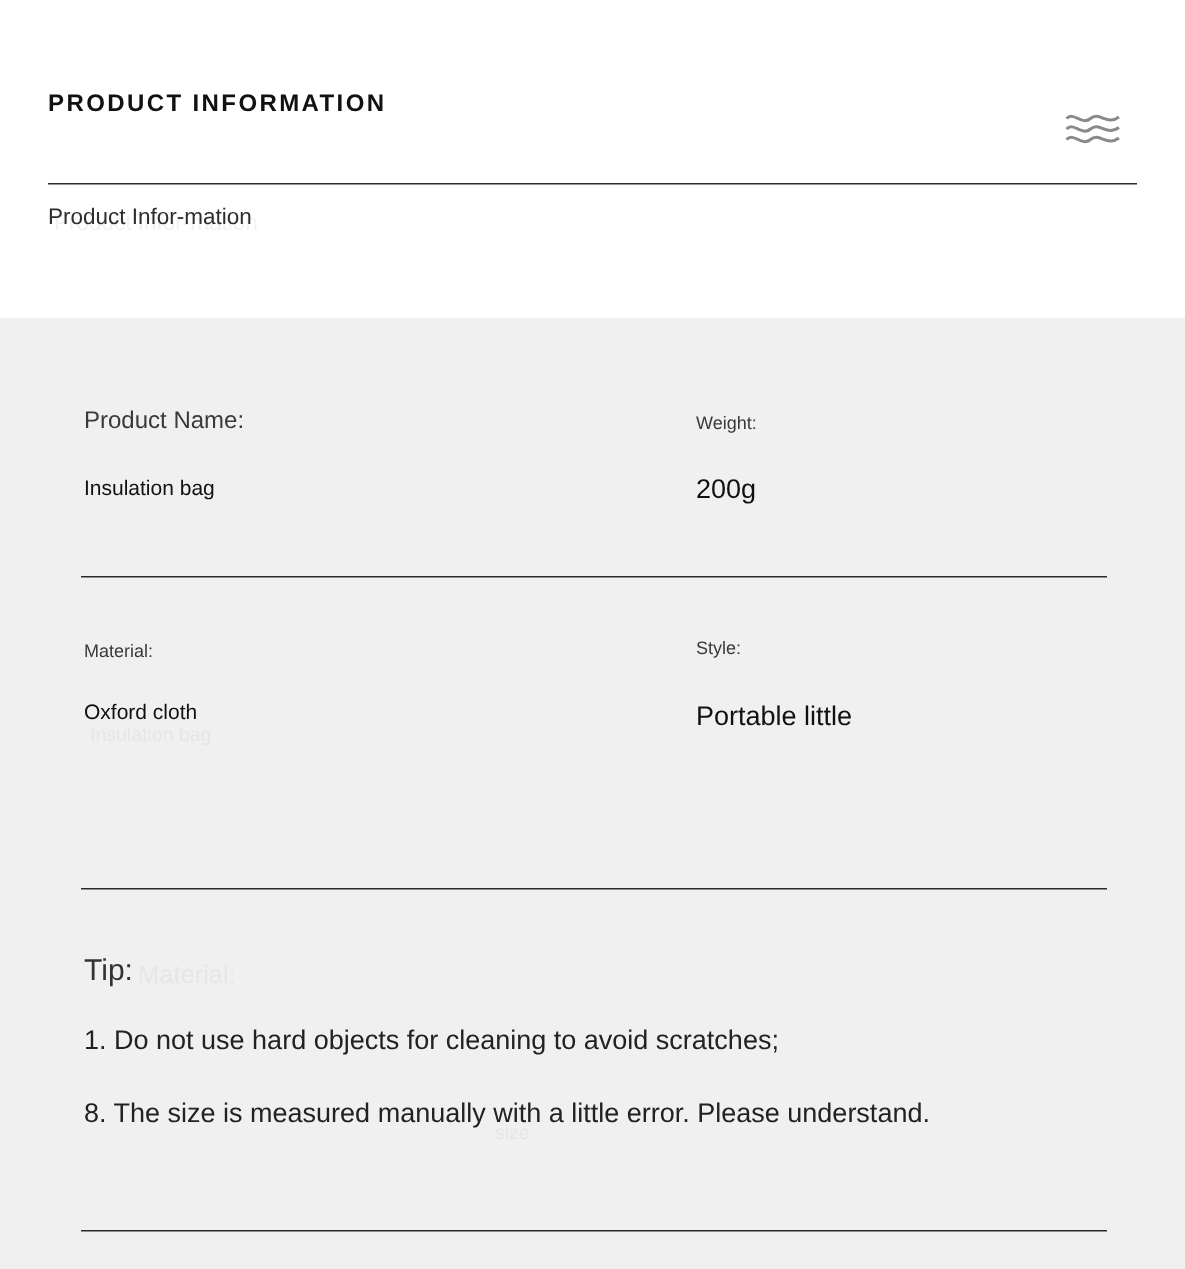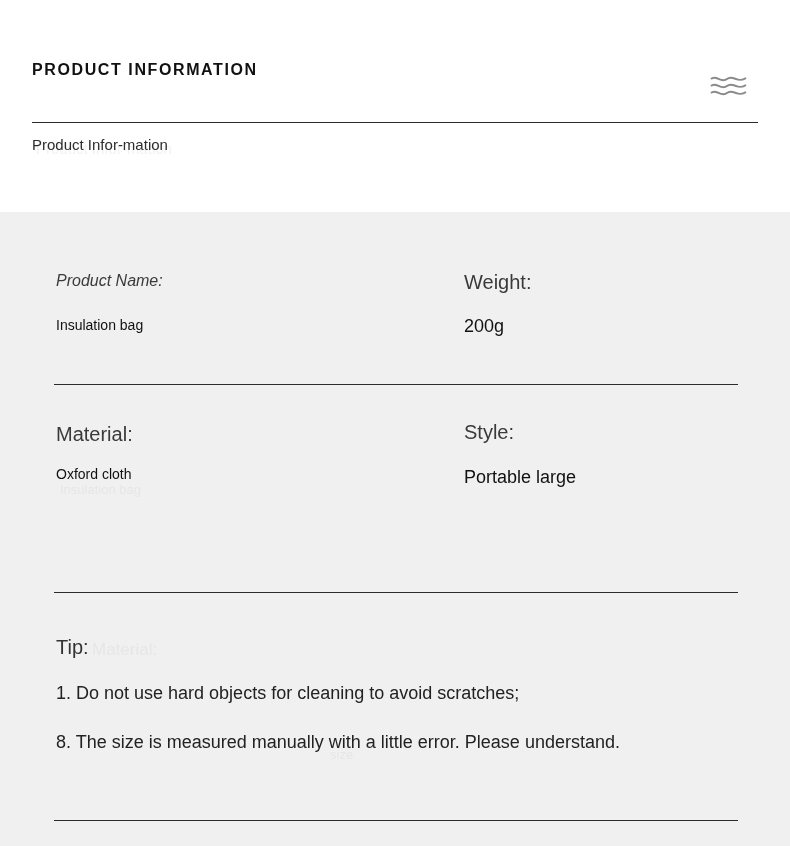--- a/index.html
+++ b/index.html
@@ -92,21 +92,21 @@
     position: absolute;
     left: 0;
     top: 0;
     width: 790px;
   }
 
   .cell {
     position: absolute;
   }
   .cell-label {
-    font-size: 20px;
+    font-size: 12px;
     color: #3a3a3a;
     line-height: 20px;
     margin: 0;
   }
   .cell-value {
     font-size: 14px;
     color: #111111;
     line-height: 17px;
     margin: 0;
   }
@@ -119,21 +119,21 @@
     font-family: "Liberation Sans", sans-serif;
     letter-spacing: -0.3px;
   }
 
   
   #cell-product  { left: 56px;  top: 60px;  width: 330px; }
   #cell-weight   { left: 464px; top: 60px;  width: 300px; }
   #cell-material { left: 56px;  top: 212px; width: 330px; }
   #cell-style    { left: 464px; top: 210px; width: 300px; }
 
-  #cell-product .cell-label  { font-size: 16px; line-height: 18px; font-style: italic; }
+  #cell-product .cell-label  { font-size: 16px; line-height: 18px; }
   #cell-product .cell-value  { margin-top: 27px; line-height: 16px; }
   #cell-weight .cell-value   { margin-top: 23px; }
   #cell-material .cell-value { margin-top: 22px; }
   #cell-style .cell-value    { margin-top: 24px; }
   #cell-style .cell-value.mono { margin-top: 8px; }
 
   .divider {
     position: absolute;
     background: #2b2b2b;
     height: 1px;
@@ -211,21 +211,21 @@
         <p class="cell-value big">200g</p>
       </div>
 
       <div class="cell" id="cell-material">
         <p class="cell-label">Material:</p>
         <p class="cell-value">Oxford cloth</p>
       </div>
 
       <div class="cell" id="cell-style">
         <p class="cell-label">Style:</p>
-        <p class="cell-value big">Portable large</p>
+        <p class="cell-value big">Portable little</p>
       </div>
 
     </div>
 
     <div class="divider" id="div-1"></div>
     <div class="divider" id="div-2"></div>
     <div class="divider" id="div-3"></div>
 
     <div class="tip-heading">Tip:</div>
 

